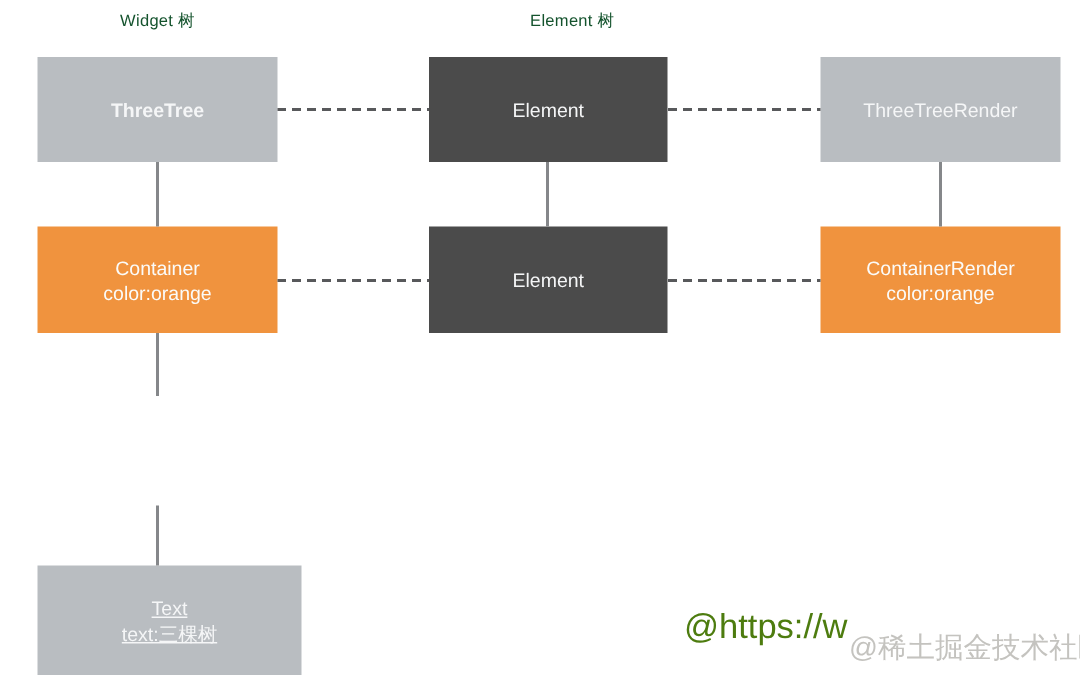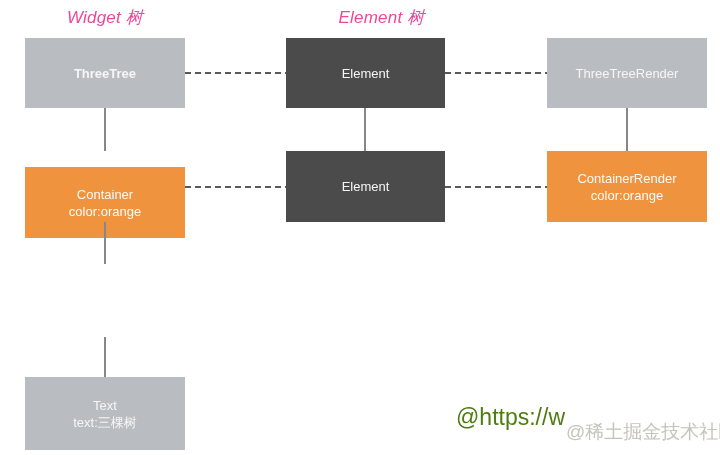--- a/index.html
+++ b/index.html
@@ -13,24 +13,23 @@
     width: 720px;
     height: 455px;
     background: #ffffff;
     overflow: hidden;
   }
   .col-title {
     position: absolute;
     top: 6px;
     height: 20px;
     text-align: center;
-    font-size: 17px;
-    color: #ec4899;
+    font-size: 11px;
+    color: #14532d;
     letter-spacing: 0.2px;
-    font-style: italic;
   }
   #title-widget  { left: 25px;  width: 160px; }
   #title-element { left: 302px; width: 159px; }
   #title-render  { left: 547px; width: 160px; }
 
   .node {
     position: absolute;
     display: flex;
     align-items: center;
     justify-content: center;
@@ -39,23 +38,23 @@
     font-size: 13px;
     line-height: 17px;
     white-space: pre-line;
   }
   .node.gray   { background: var(--node-gray, #b9bdc1); }
   .node.dark   { background: var(--node-dark, #4b4b4b); }
   .node.orange { background: var(--node-orange, #f0933e); color: #fbfbf9; }
 
   
   #node-w1 { left: 25px; top: 38px;  width: 160px; height: 70px; font-weight: bold; }
-  #node-w2 { left: 25px; top: 151px; width: 160px; height: 71px; margin-top: 16px; }
+  #node-w2 { left: 25px; top: 151px; width: 160px; height: 71px; }
   #node-w3 { left: 25px; top: 264px; width: 160px; height: 73px; }
-  #node-w4 { left: 25px; top: 377px; width: 160px; height: 73px; }
+  #node-w4 { left: 25px; top: 377px; width: 176px; height: 73px; text-decoration: underline; }
   
   #node-e1 { left: 286px; top: 38px;  width: 159px; height: 70px; }
   #node-e2 { left: 286px; top: 151px; width: 159px; height: 71px; }
   
   #node-r1 { left: 547px; top: 38px;  width: 160px; height: 70px; }
   #node-r2 { left: 547px; top: 151px; width: 160px; height: 71px; }
 
   .vline {
     position: absolute;
     width: 2px;

